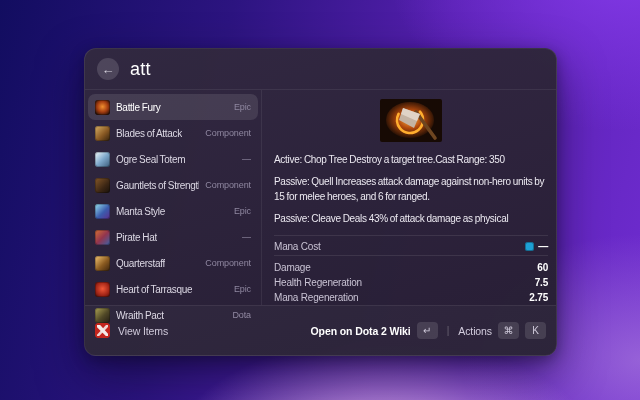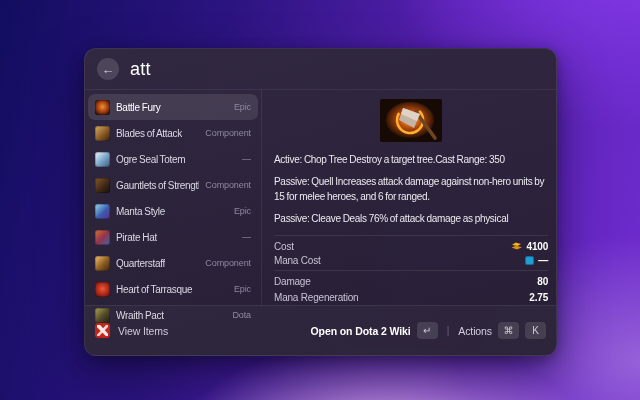--- a/index.html
+++ b/index.html
@@ -143,47 +143,41 @@
             <circle cx="30" cy="21" r="13" fill="none" stroke="#ffae2e" stroke-width="2.6" stroke-dasharray="56 26" stroke-linecap="round" transform="rotate(-40 30 21)"></circle>
             <line x1="36" y1="13" x2="55" y2="39" stroke="#6e4520" stroke-width="3.6" stroke-linecap="round"></line>
             <path d="M23 9 L40 15 L34 29 L19 21 Z" fill="#c4b3a3"></path>
             <path d="M23 9 L40 15 L37 22 L21 15 Z" fill="#ead fff" opacity="0"></path>
             <path d="M23 9 L40 15 L37 22 L21 15 Z" fill="#e9ded2" opacity="0.75"></path>
           </svg>
         </div>
 
         <p class="para">Active: Chop Tree Destroy a target tree.Cast Range: 350</p>
         <p class="para">Passive: Quell Increases attack damage against non-hero units by 15 for melee heroes, and 6 for ranged.</p>
-        <p class="para">Passive: Cleave Deals 76% of attack damage as physical</p>
+        <p class="para">Passive: Cleave Deals 43% of attack damage as physical</p>
 
         <div class="sep"></div>
 
-        <div class="stat-row">
-          <span class="stat-label">Cost</span>
-          <span class="stat-value">
-            <svg class="gold-icon" viewBox="0 0 13 10" aria-hidden="true">
-              <path d="M2 4 L5.5 1.5 L11 3 L7.5 5 Z" fill="#f5b31e"></path>
-              <path d="M1.5 6.5 L6 4.8 L12 6.2 L7 8.6 Z" fill="#d98f12"></path>
-            </svg>
-            <span>4100</span>
-          </span>
-        </div>
         <div class="stat-row">
           <span class="stat-label">Mana Cost</span>
           <span class="stat-value">
             <span class="mana-icon"></span>
             <span>—</span>
           </span>
         </div>
 
         <div class="sep"></div>
 
         <div class="stat-row tall">
           <span class="stat-label">Damage</span>
-          <span class="stat-value">80</span>
+          <span class="stat-value">60</span>
+        </div>
+        <div class="stat-row tall">
+          <span class="stat-label">Health Regeneration</span>
+          <span class="stat-value">7.5</span>
         </div>
         <div class="stat-row tall">
           <span class="stat-label">Mana Regeneration</span>
           <span class="stat-value">2.75</span>
         </div>
       </div>
     </div>
 
     <div class="statusbar">
       <svg class="dota-logo" viewBox="0 0 15 15" aria-hidden="true">

